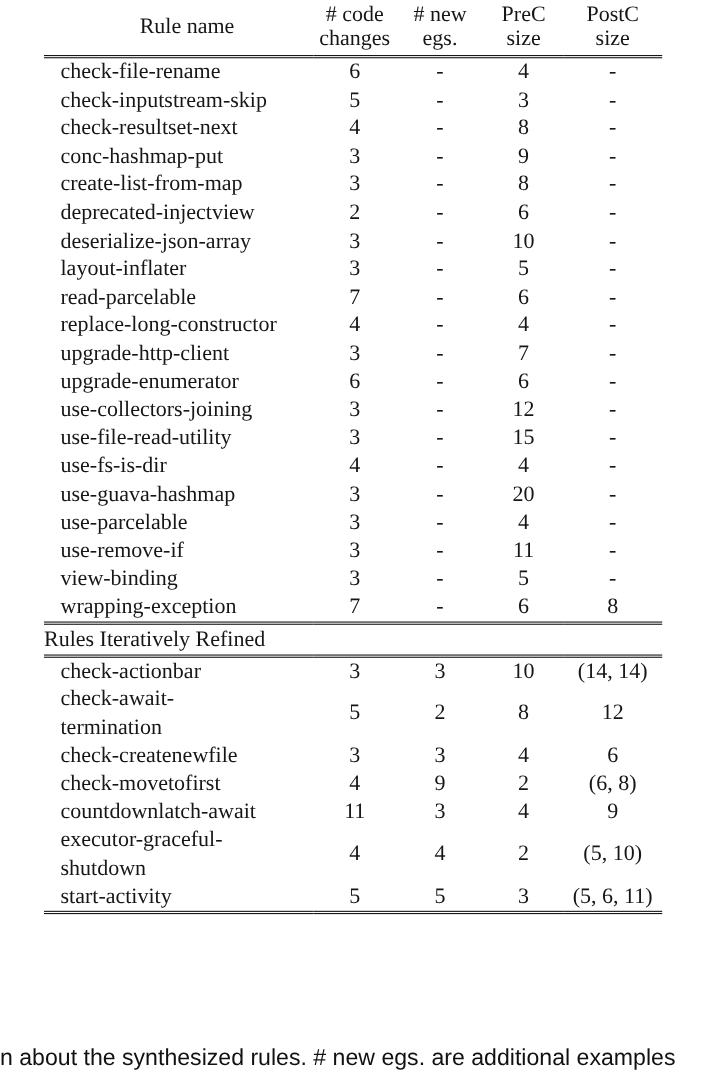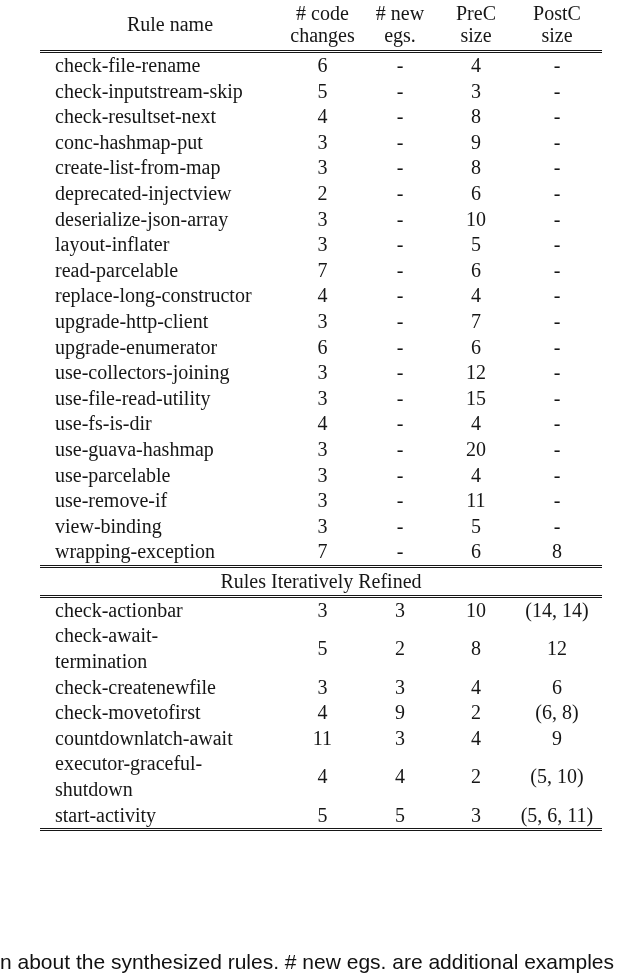--- a/index.html
+++ b/index.html
@@ -54,21 +54,21 @@
     vertical-align: middle;
     text-align: center;
     padding: 0;
   }
   td.td-name {
     text-align: left;
     padding-left: 15px;
     white-space: pre-line;
   }
   tr.section-header-row td {
-    text-align: center;
+    text-align: left;
     font-size: 20px;
     line-height: 27px;
     border-top: 3px double #161616;
     border-bottom: 3px double #161616;
     padding: 0;
   }
   tbody.sec2 tr:last-child td {
     border-bottom: 3px double #161616;
   }
   .caption {

